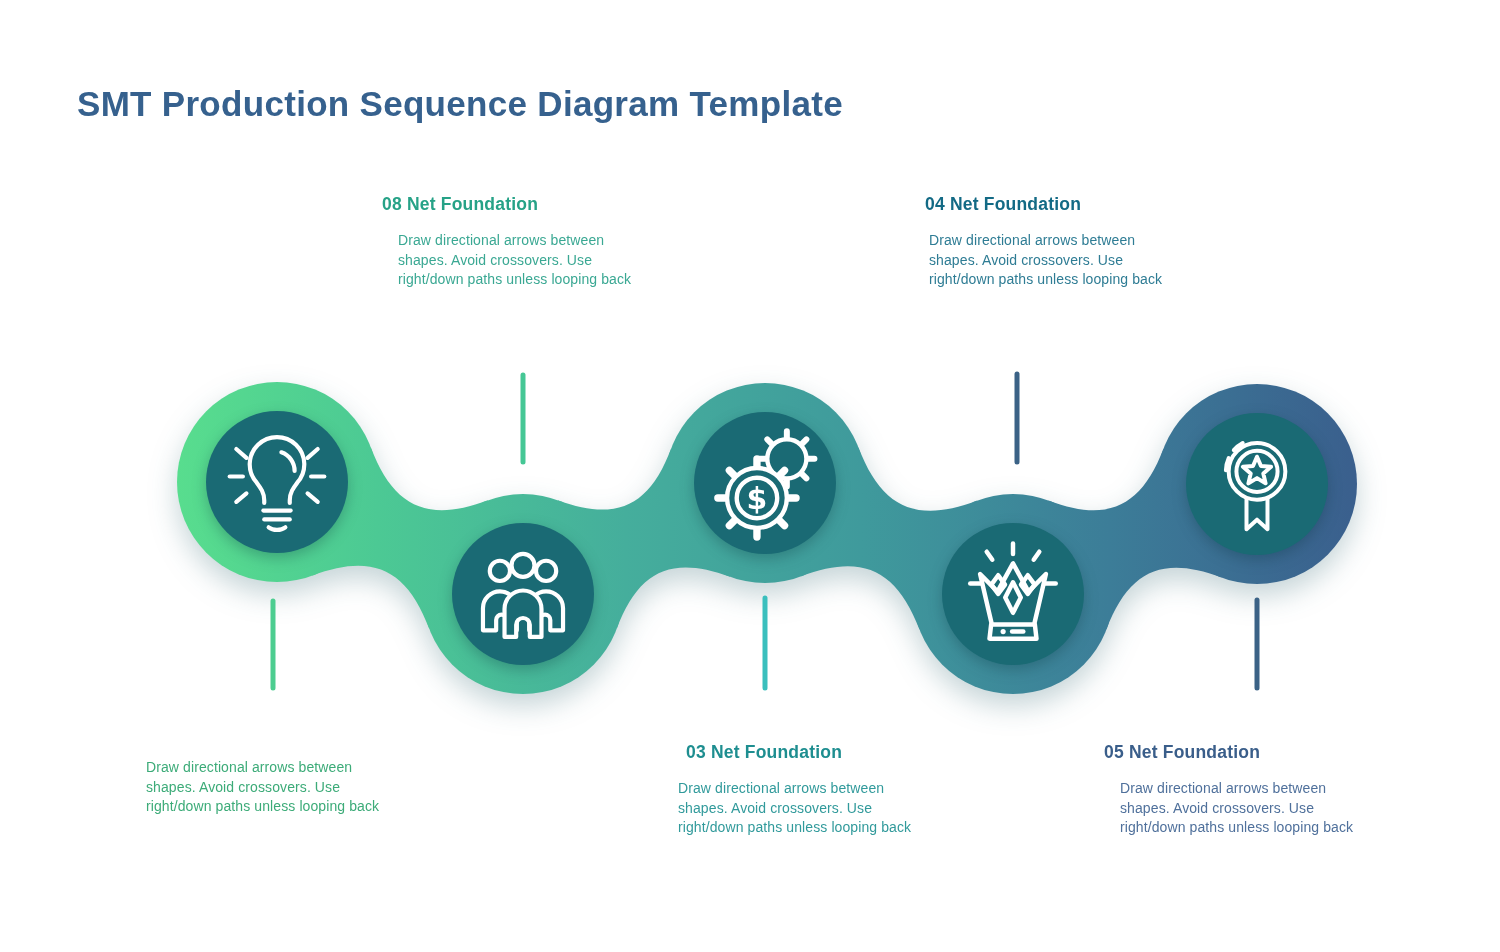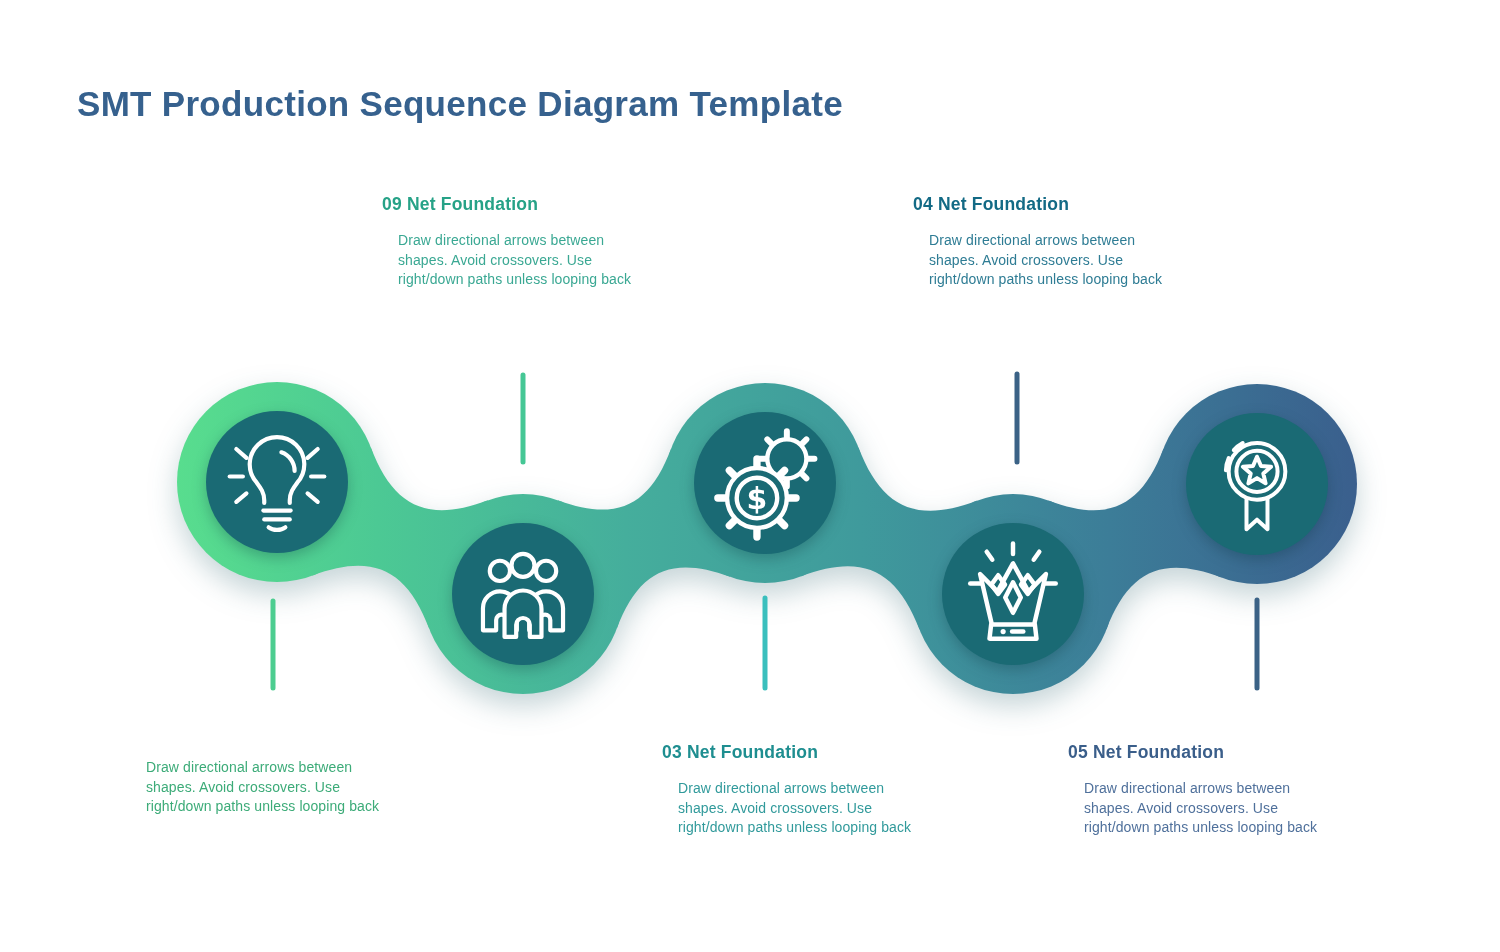--- a/index.html
+++ b/index.html
@@ -12,25 +12,25 @@
     font-size:35px;font-weight:700;letter-spacing:.3px;color:#36618e;
   }
   .chain{position:absolute;left:0;top:0;}
   .step-label{position:absolute;width:274px;}
   .step-heading{font-size:17.5px;font-weight:700;margin:0 0 14px 0;letter-spacing:.2px;}
   .step-desc{font-size:14px;line-height:19.5px;margin:16px;letter-spacing:.1px;}
   .pos1{left:130px;top:742px;}
   .pos2{left:382px;top:194px;}
   .pos3{left:662px;top:742px;}
   .pos4{left:913px;top:194px;}
-  .pos5{left:1068px;top:742px;}
+  .pos5{left:1104px;top:742px;}
   .h1c{color:#22a266;} .b1c{color:#3cab78;}
   .h2c{color:#26a287;} .b2c{color:#3aa893;}
-  .h3c{color:#1e8e90;} .b3c{color:#319a9b;}
-  .h4c{color:#136a85;} .b4c{color:#2e7c94;}
+  .h3c{color:#1e8e90;margin-left:24px;} .b3c{color:#319a9b;}
+  .h4c{color:#136a85;margin-left:12px;} .b4c{color:#2e7c94;}
   .h5c{color:#3a5e8a;} .b5c{color:#4f709b;}
   .icon-stroke{stroke:#ffffff;stroke-width:1.9;fill:none;stroke-linecap:round;stroke-linejoin:round;}
 </style>
 </head>
 <body>
 
 <div class="canvas">
 
   <h1 class="title">SMT Production Sequence Diagram Template</h1>
 
@@ -136,21 +136,21 @@
     <line x1="765" y1="598" x2="765" y2="688" stroke="#3abfbd" stroke-width="5" stroke-linecap="round"></line>
     <line x1="1017" y1="374" x2="1017" y2="462" stroke="#3b6286" stroke-width="5" stroke-linecap="round"></line>
     <line x1="1257" y1="600" x2="1257" y2="688" stroke="#3b6286" stroke-width="5" stroke-linecap="round"></line>
   </svg>
 
   <div class="step-label pos1">
     <p class="step-desc b1c">Draw directional arrows between shapes. Avoid crossovers. Use right/down paths unless looping back</p>
   </div>
 
   <div class="step-label pos2">
-    <div class="step-heading h2c"><span>09</span> <span>Net Foundation</span></div>
+    <div class="step-heading h2c"><span>08</span> <span>Net Foundation</span></div>
     <p class="step-desc b2c">Draw directional arrows between shapes. Avoid crossovers. Use right/down paths unless looping back</p>
   </div>
 
   <div class="step-label pos3">
     <div class="step-heading h3c"><span>03</span> <span>Net Foundation</span></div>
     <p class="step-desc b3c">Draw directional arrows between shapes. Avoid crossovers. Use right/down paths unless looping back</p>
   </div>
 
   <div class="step-label pos4">
     <div class="step-heading h4c"><span>04</span> <span>Net Foundation</span></div>

